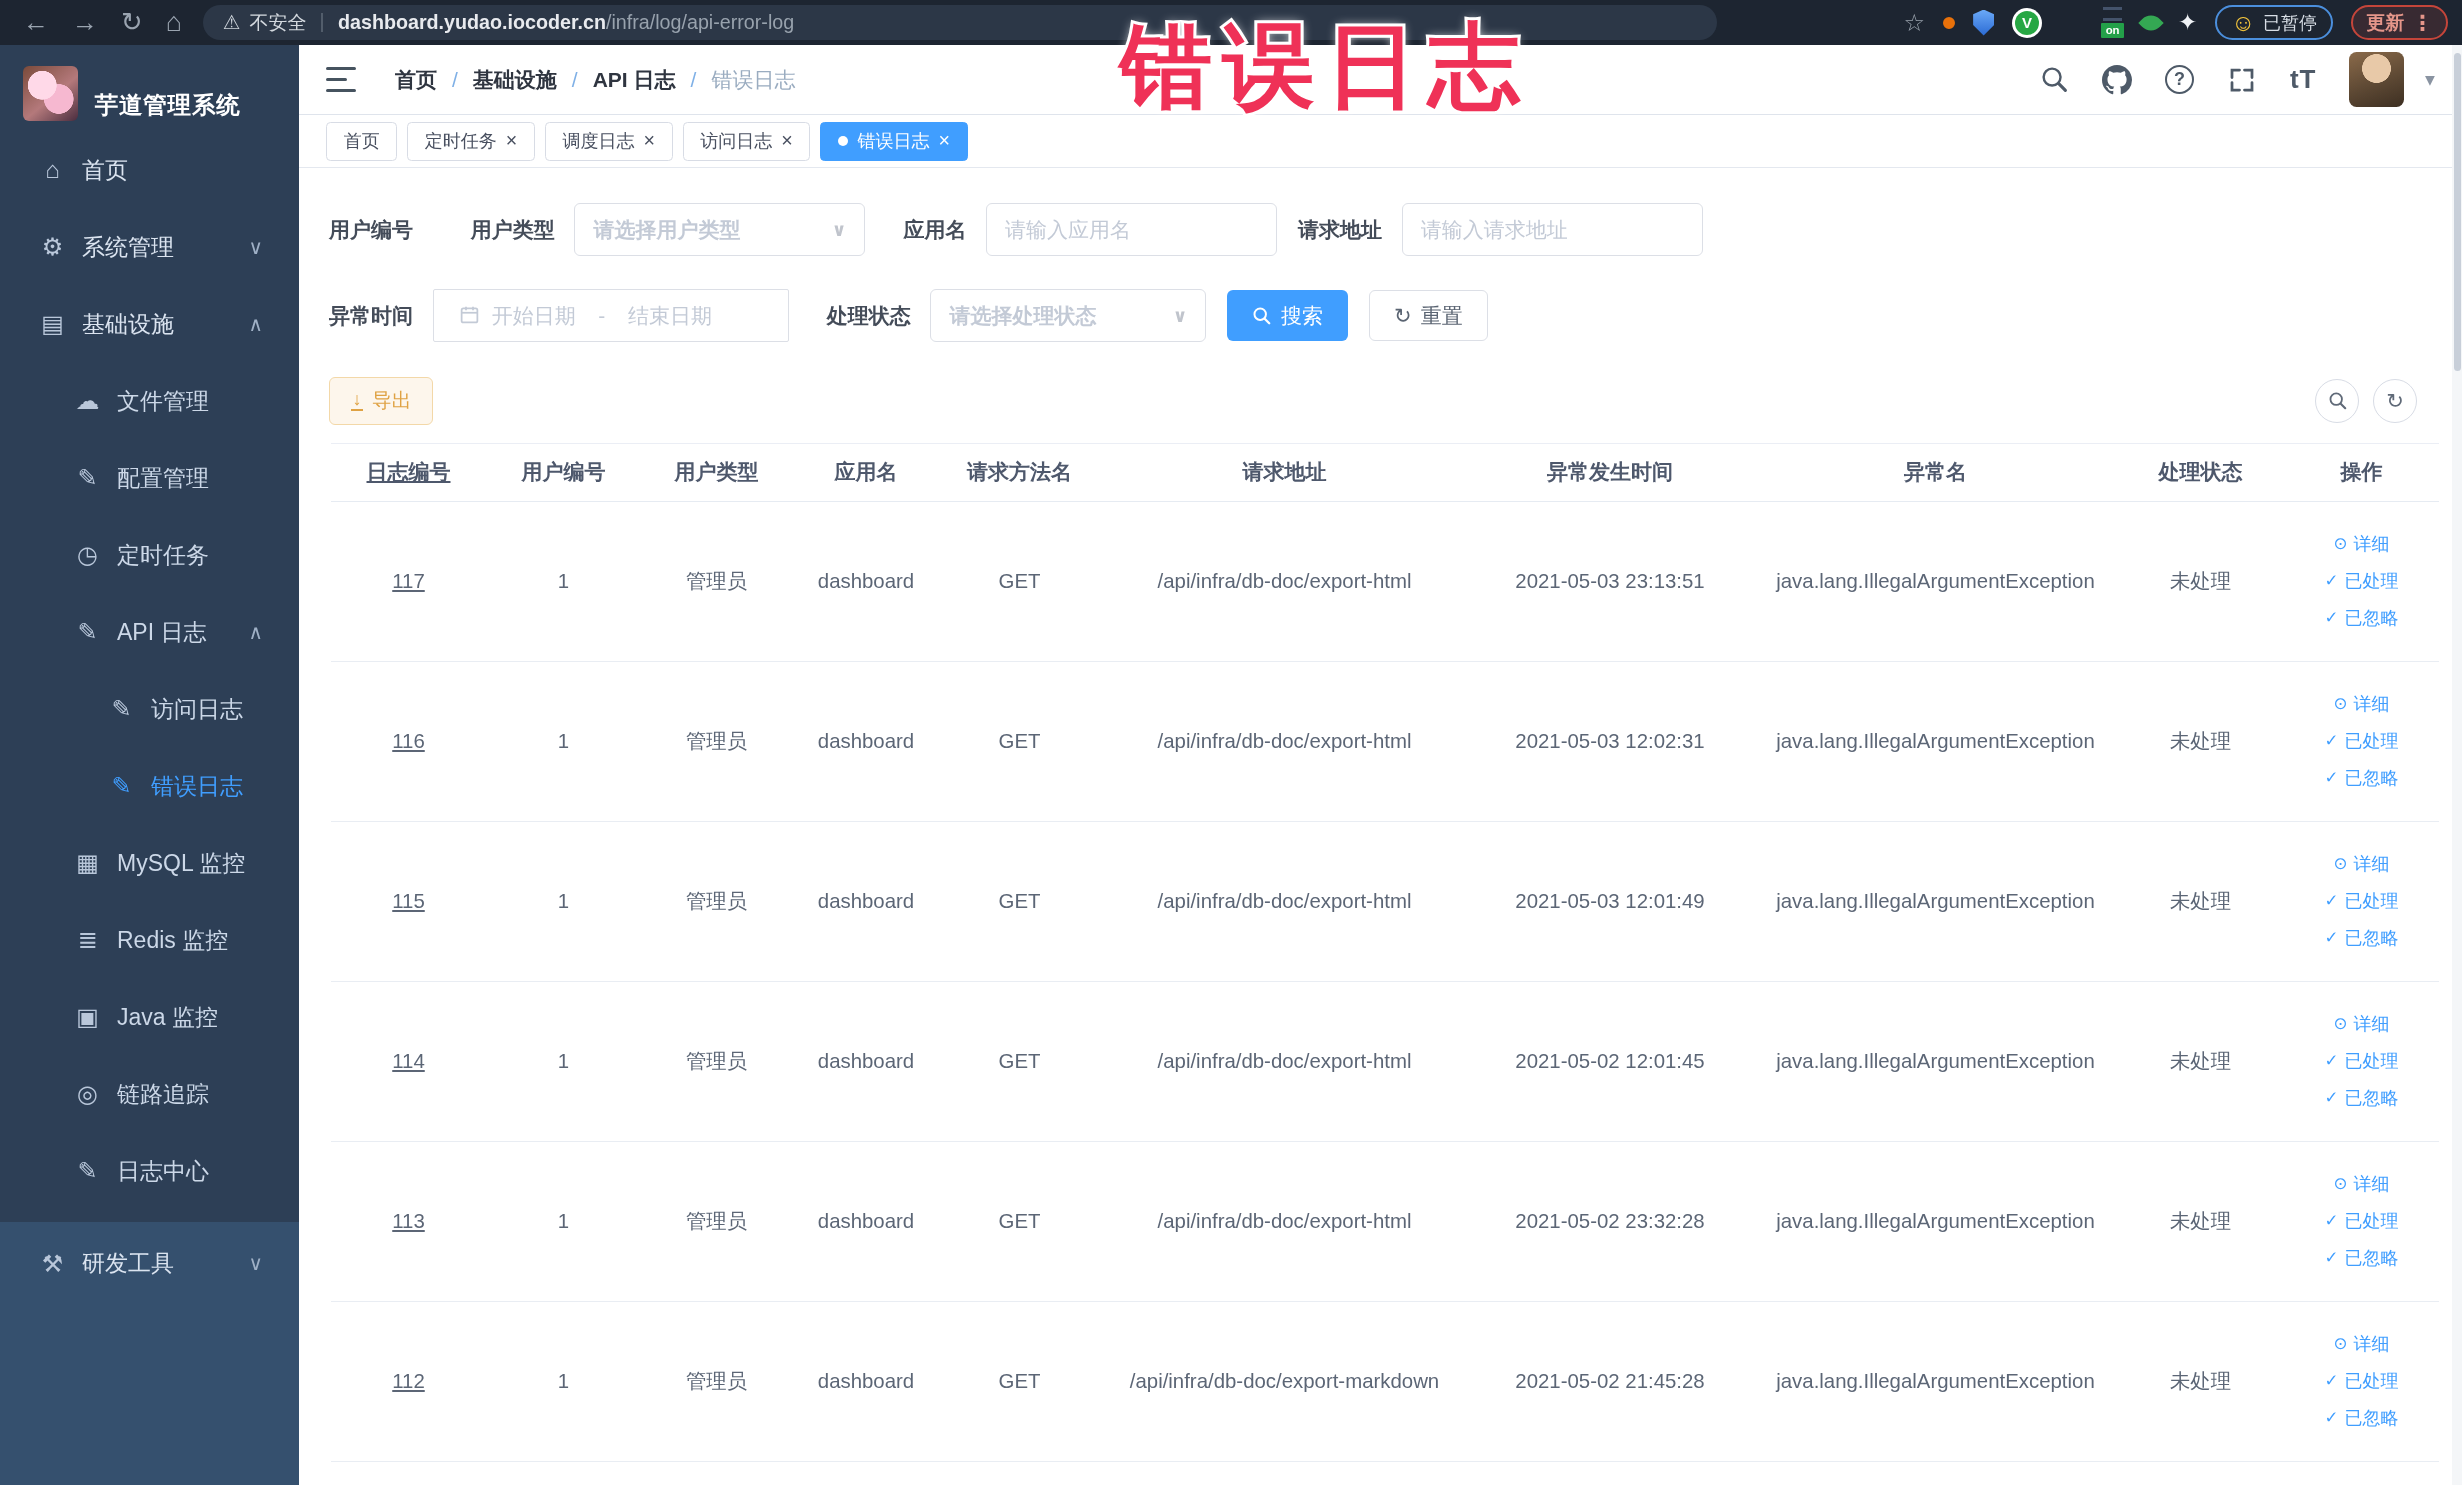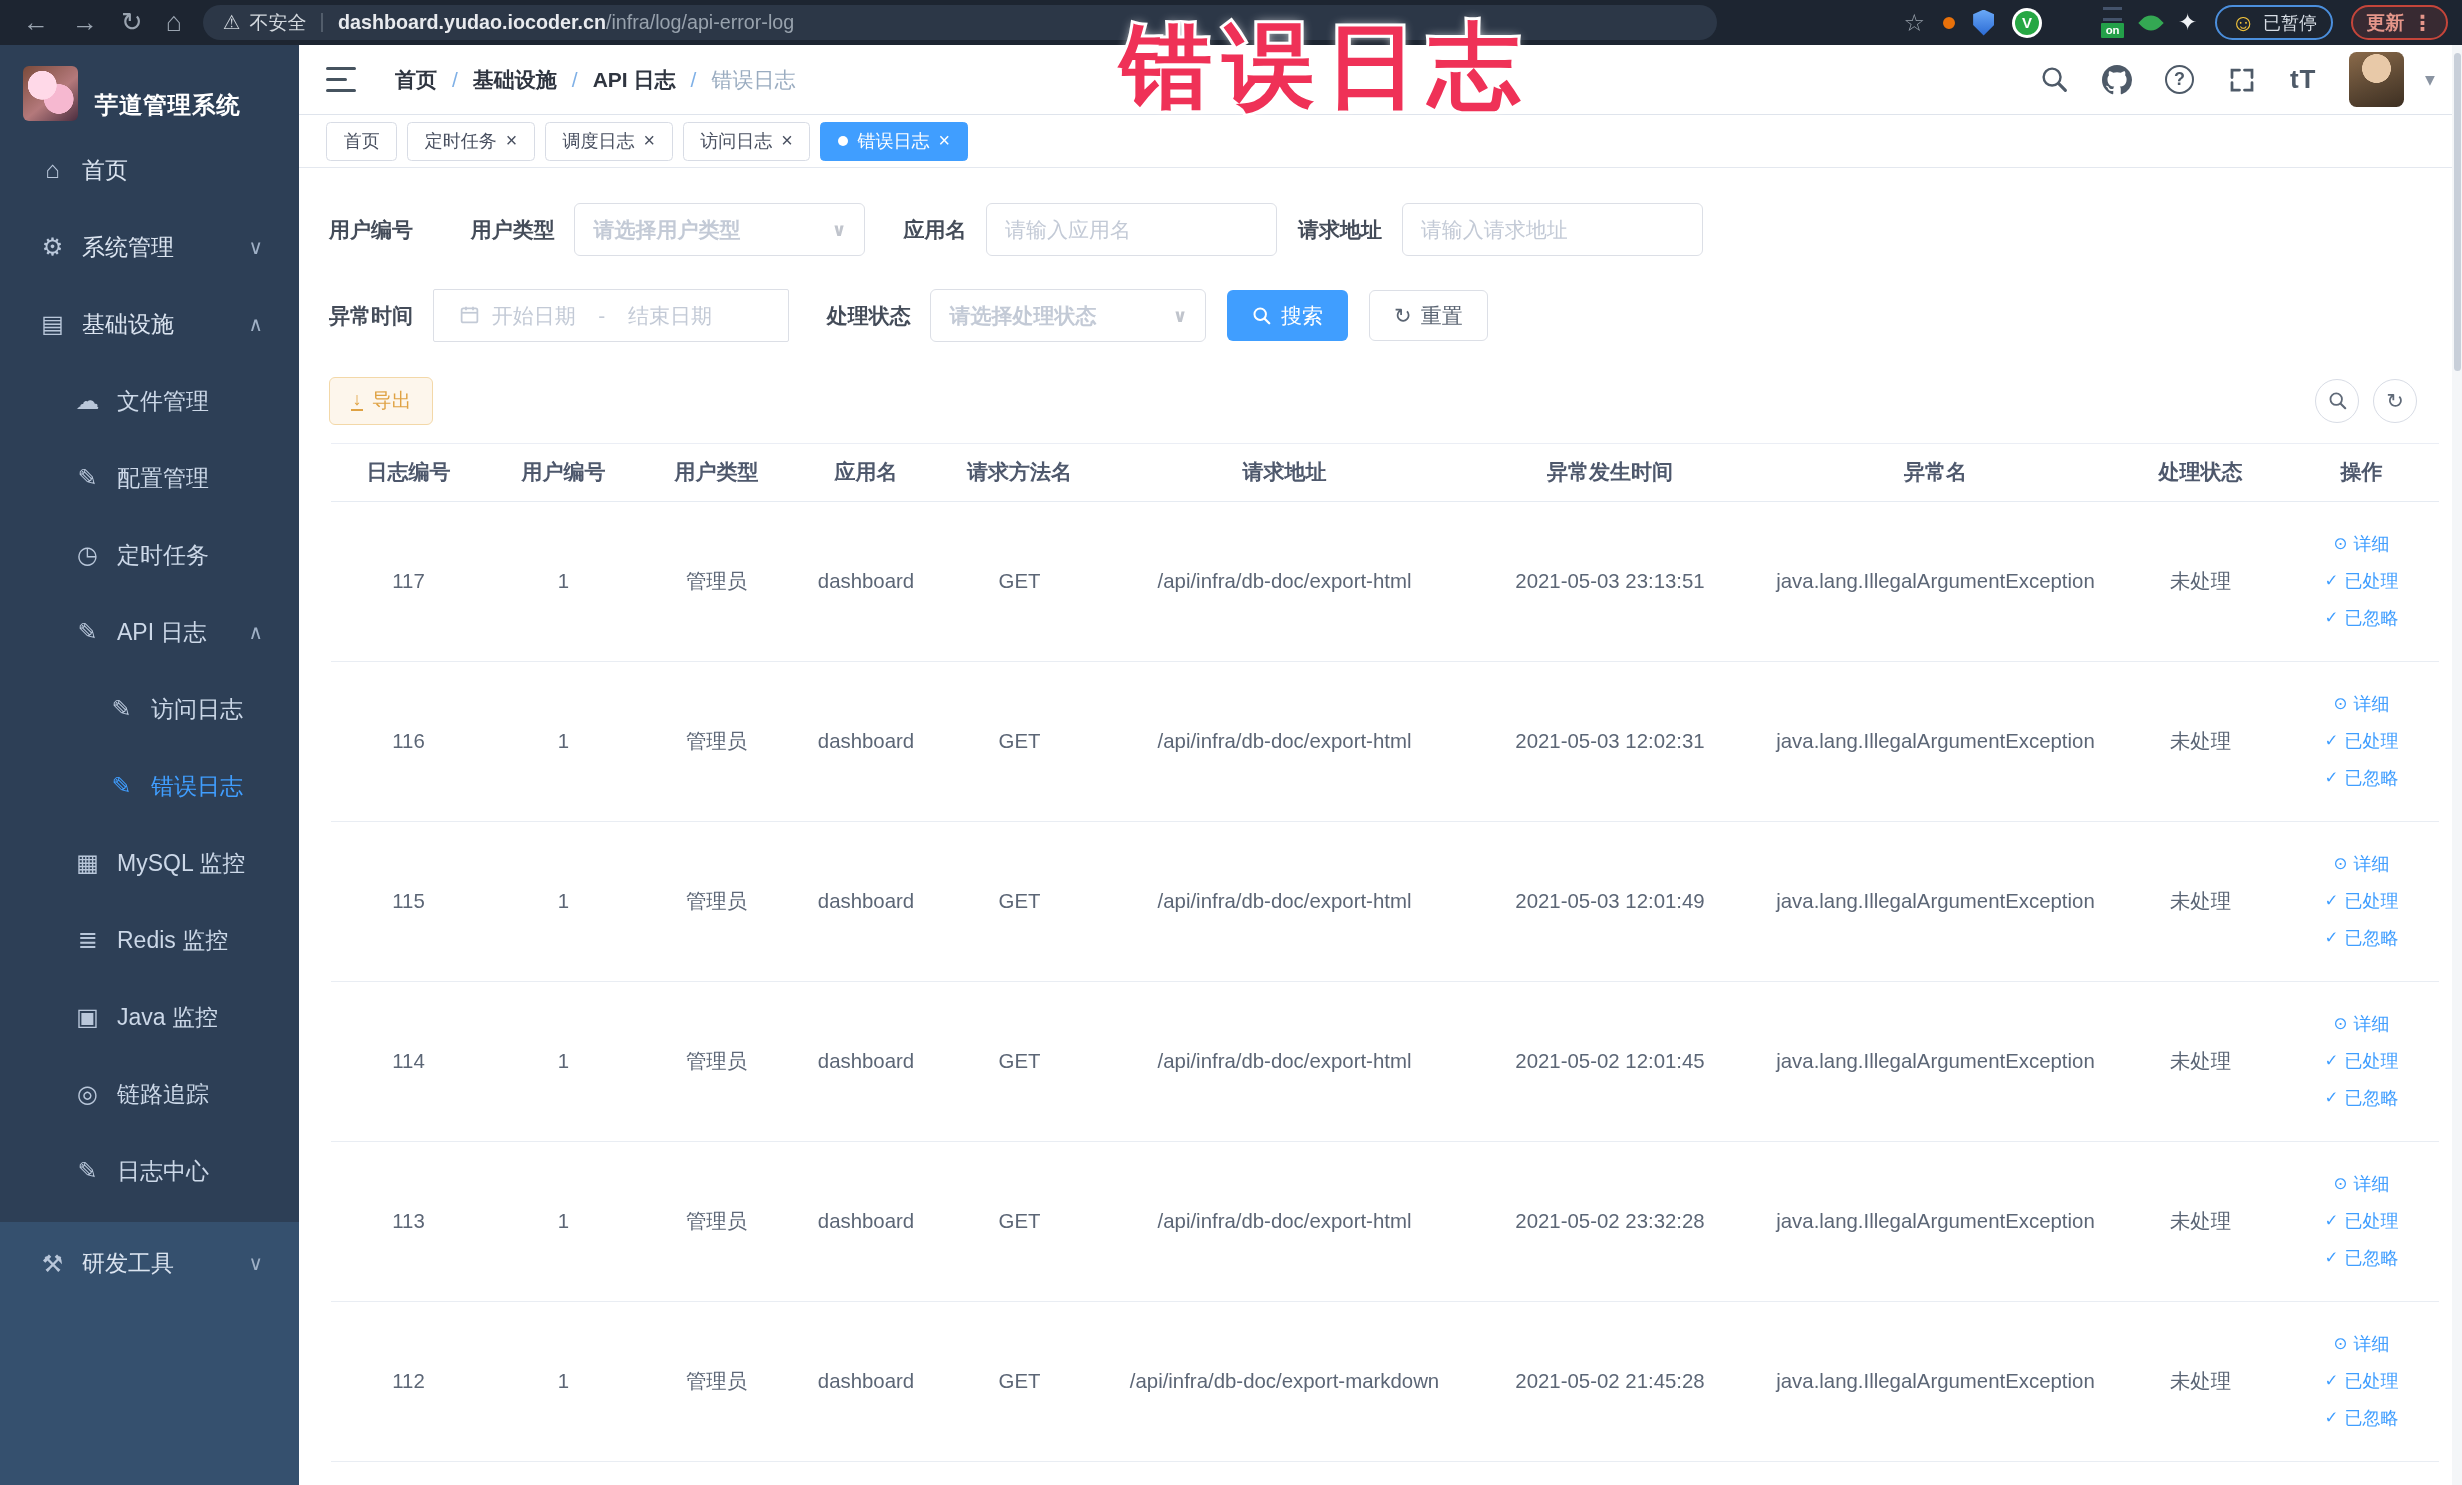--- a/index.html
+++ b/index.html
@@ -111,21 +111,21 @@
   .dl-ic{display:inline-block;border-bottom:2.3px solid currentColor;padding:0 1.5px 0.8px 1.5px;line-height:1;font-size:18px;}
   .tool-circles{margin-left:auto;display:flex;gap:13.6px;}
   .circle-btn{width:44px;height:44px;border-radius:50%;border:1.5px solid #d8dce5;background:#fff;display:flex;align-items:center;justify-content:center;color:#606a78;cursor:pointer;font-size:21px;}
 
   
   .table{margin:18px 23px 0 32px;border-top:0.8px solid #ebeef5;}
   .thead{display:flex;align-items:center;height:58px;border-bottom:1.5px solid #e6ebf2;}
   .th{font-size:21px;font-weight:700;color:#4e586c;text-align:center;}
   .tr{display:flex;align-items:center;height:160px;border-bottom:1.5px solid #e9edf3;}
   .td{font-size:20.4px;color:#5c6676;text-align:center;}
-  .c0{flex:0 0 155px;} .c1{flex:0 0 155px;} .c2{flex:0 0 151px;} .c3{flex:0 0 148px;}
+  .c0{flex:0 0 155px;text-decoration:underline;} .c1{flex:0 0 155px;} .c2{flex:0 0 151px;} .c3{flex:0 0 148px;}
   .c4{flex:0 0 159px;} .c5{flex:0 0 371px;} .c6{flex:0 0 280px;} .c7{flex:0 0 371px;}
   .c8{flex:0 0 159px;} .c9{flex:0 0 163px;}
   .actions{display:flex;flex-direction:column;align-items:center;gap:13px;}
   .act{display:flex;align-items:center;gap:6px;color:#409eff;font-size:18px;cursor:pointer;text-decoration:none;}
   .act-ic{font-size:16.7px;line-height:1;}
 
   
   .scrollbar{position:absolute;top:45px;right:0;width:9.8px;bottom:0;background:#f4f6f8;z-index:6;}
   .scroll-thumb{position:absolute;top:7.6px;left:1.5px;width:6.8px;height:318px;background:#c8cfd9;border-radius:3.8px;}
 

